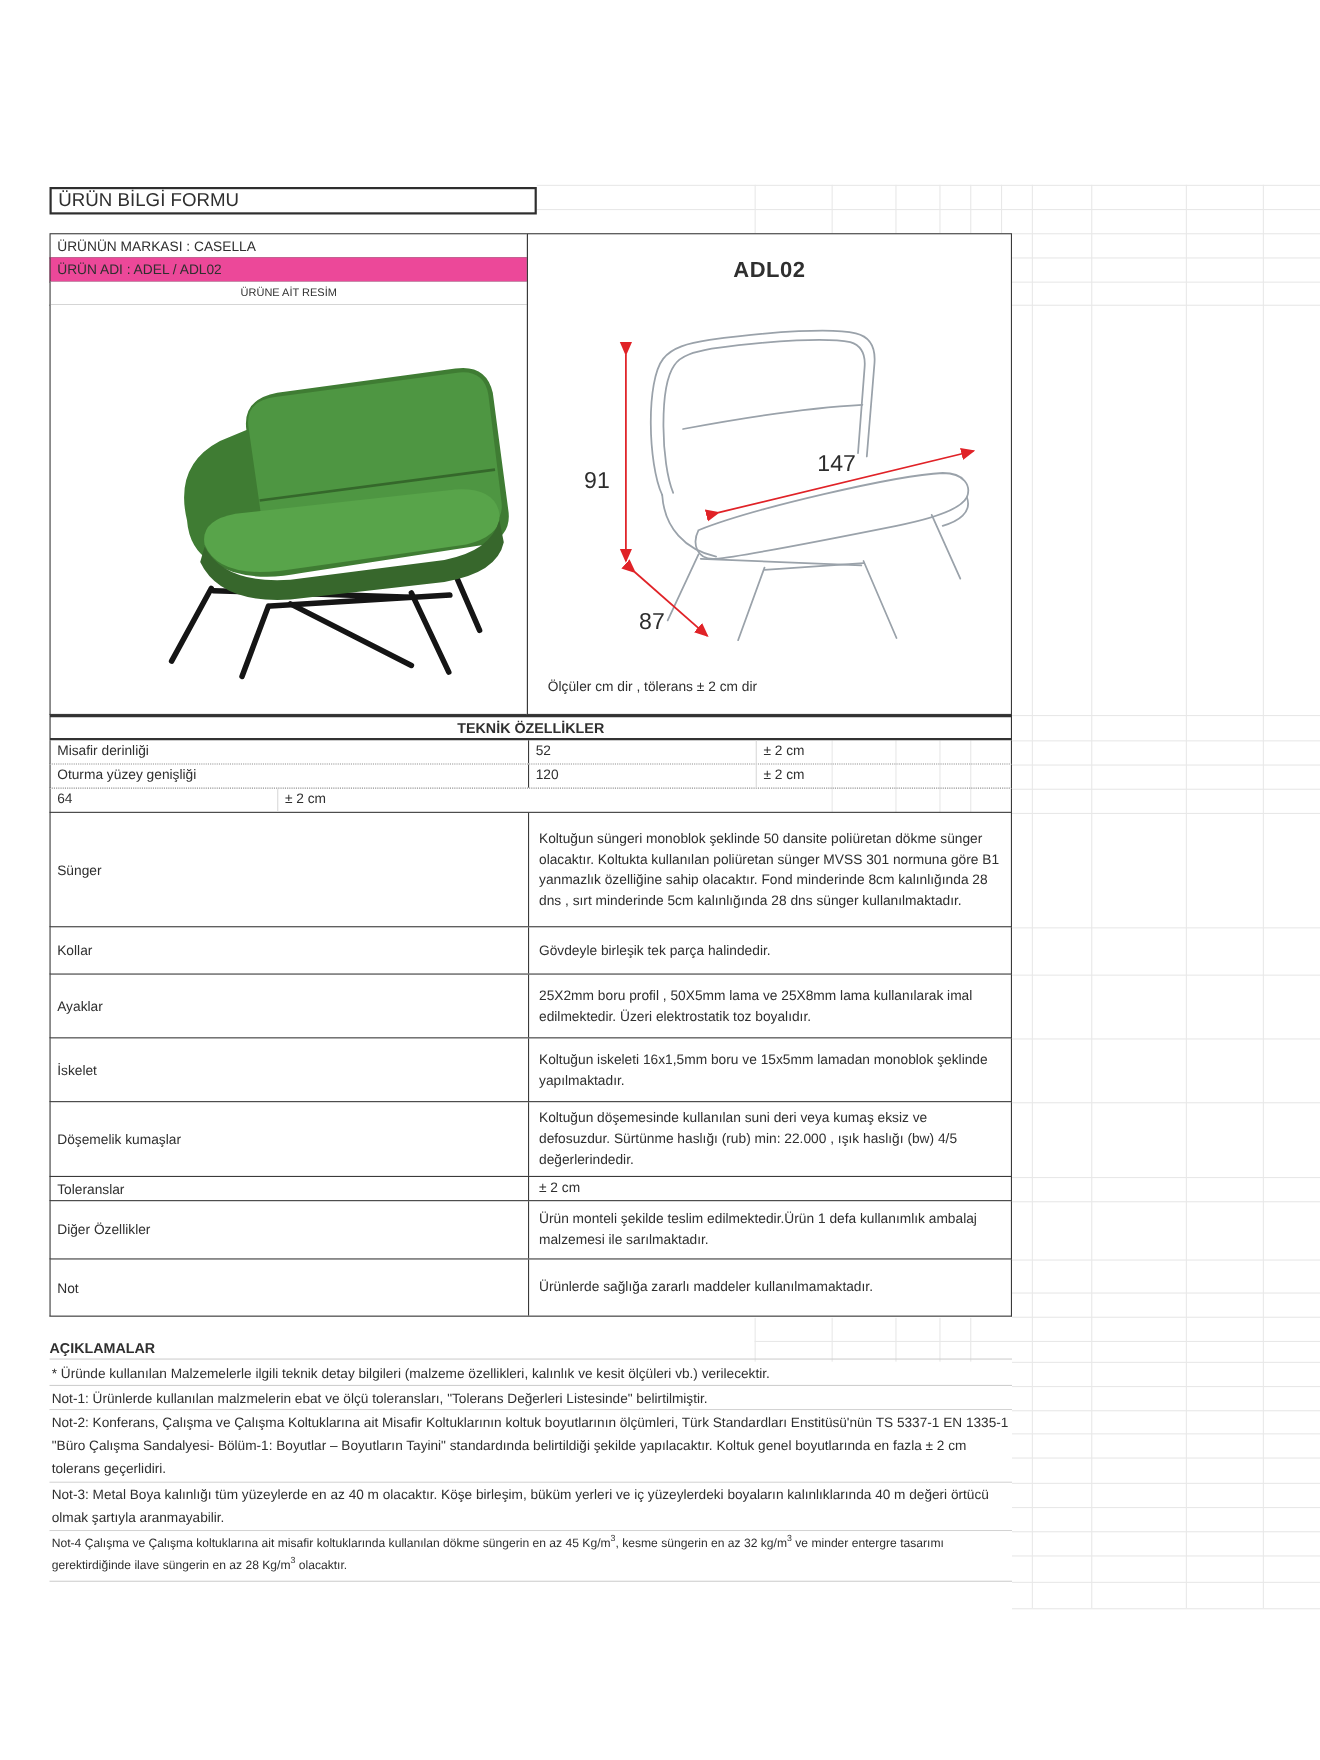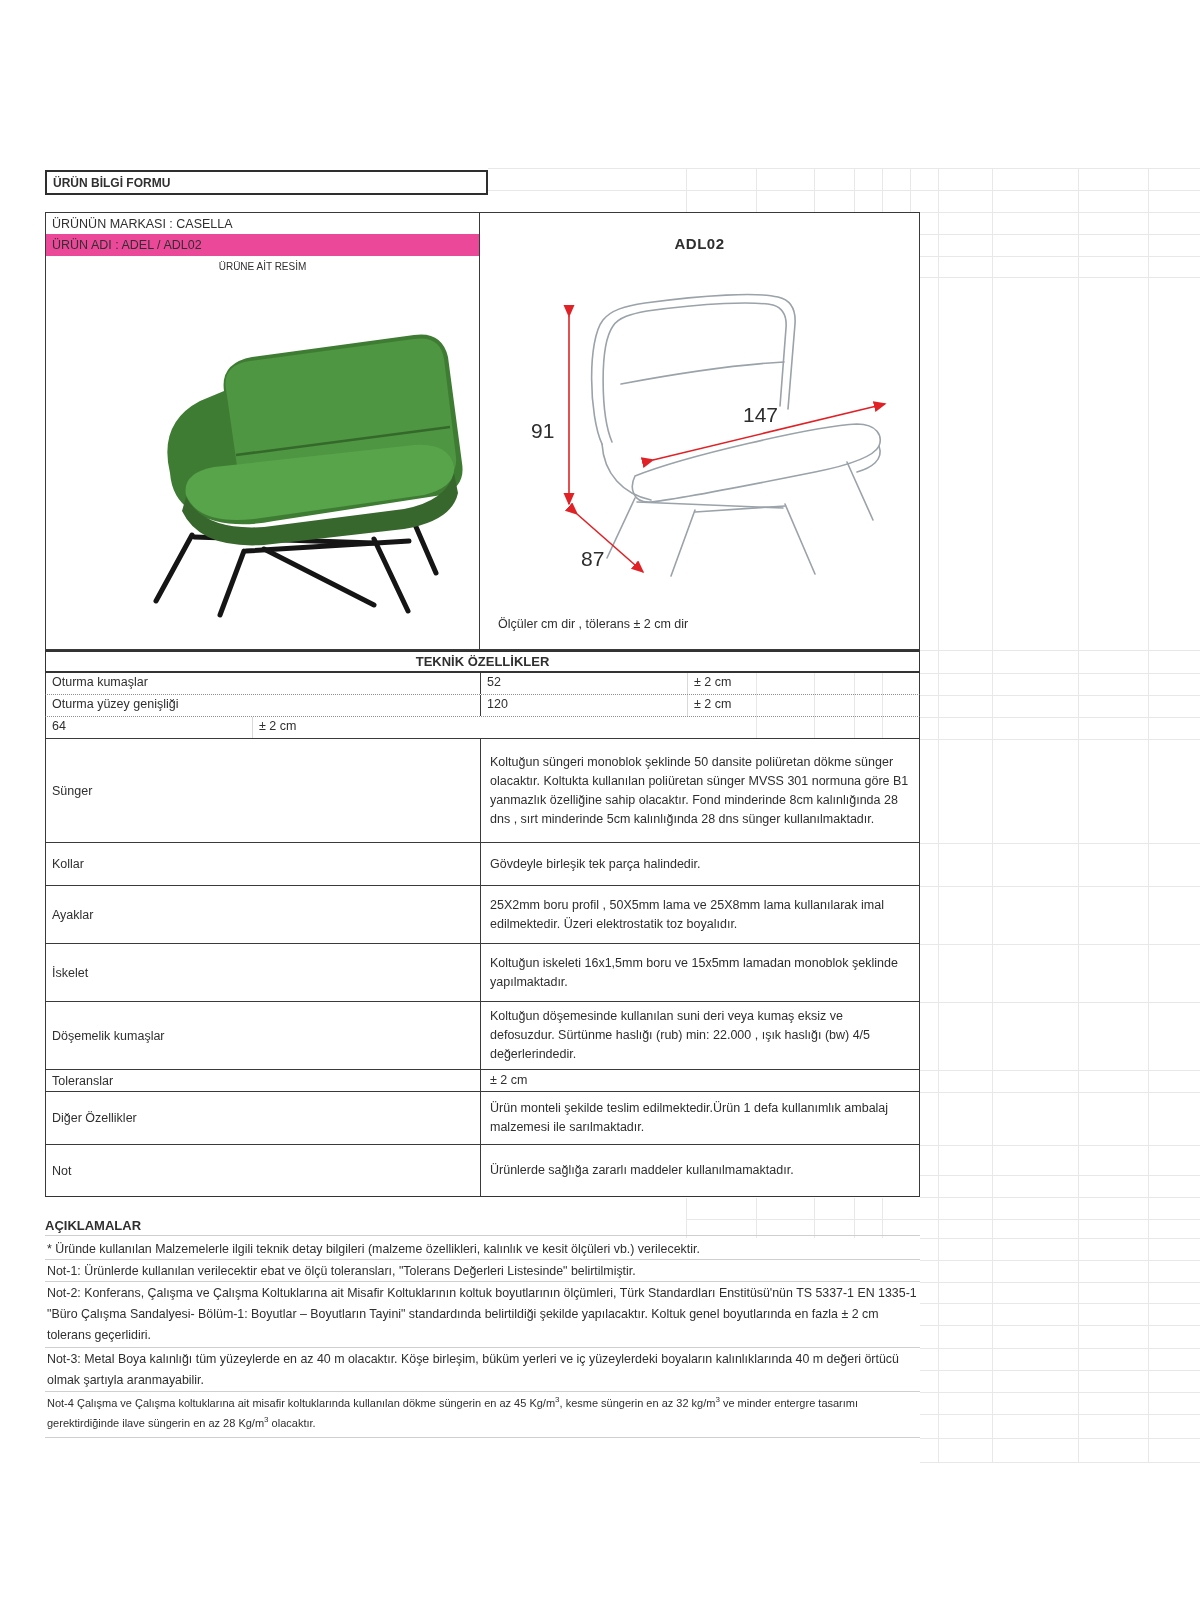--- a/index.html
+++ b/index.html
@@ -4,32 +4,32 @@
 <style>
   *{margin:0;padding:0;box-sizing:border-box}
   html,body{background:#ffffff}
   body{font-family:"Liberation Sans",sans-serif;color:#2f2f2f;-webkit-font-smoothing:antialiased}
   .sheet{position:relative;width:1200px;height:1600px;background:#fff;overflow:hidden}
   .gl{position:absolute;background:#e8e8e8;z-index:0}
   .abs{position:absolute;z-index:1}
 
   
   .title-box{left:45px;top:170px;width:443px;height:25px;border:2px solid #2e2e2e;
-    font-weight:bold;font-size:12px;display:flex;align-items:center;padding:0 6px;background:#fff}
+    font-weight:normal;font-size:17px;display:flex;align-items:flex-start;padding:0 6px;background:#fff}
   .brand-box{left:45px;top:212px;width:435px;height:23px;border:1px solid #3a3a3a;
     font-size:12.5px;display:flex;align-items:center;padding:0 6px;background:#fff}
   .name-box{left:45px;top:234px;width:435px;height:23px;border:1px solid #3a3a3a;border-top:none;
     font-size:12.5px;display:flex;align-items:center;padding:0 6px;background:#ec4899}
   .caption-box{left:45px;top:256px;width:435px;height:22px;border:1px solid #3a3a3a;border-top:none;
     font-size:10px;display:flex;align-items:center;justify-content:center;background:#fff}
   .photo-box{left:45px;top:277px;width:435px;height:373px;border:1px solid #3a3a3a;border-top:none;background:#fff}
 
   
   .right-panel{left:479px;top:212px;width:441px;height:438px;border:1px solid #3a3a3a;background:#fff}
-  .model-title{text-align:center;font-weight:bold;font-size:15px;margin-top:22px;letter-spacing:.5px}
+  .model-title{text-align:center;font-weight:bold;font-size:20px;margin-top:22px;letter-spacing:.5px}
   .measure-note{position:absolute;left:18px;bottom:18px;font-size:12.5px}
 
   
   .spec-header{left:45px;top:650px;width:875px;height:23px;border:1px solid #333;
     border-top:2px solid #333;border-bottom:2px solid #333;background:#fff;
     font-weight:bold;font-size:13px;display:flex;align-items:center;justify-content:center}
   .dim-row{left:45px;width:875px;height:22px;display:flex;border-left:1px solid #3a3a3a;
     border-right:1px solid #3a3a3a;border-bottom:1px dotted #8f8f8f;font-size:12.5px}
   .dim-row .c-label{width:435px;border-right:1px solid #3a3a3a;padding:2px 6px;white-space:nowrap;overflow:hidden}
   .dim-row .c-value{width:206px;padding:2px 6px}
@@ -182,21 +182,21 @@
         <text x="258" y="156">147</text>
         <text x="96" y="300">87</text>
       </g>
     </svg>
     <div class="measure-note">Ölçüler cm dir , tölerans ± 2 cm dir</div>
   </div>
 
   <div class="abs spec-header">TEKNİK ÖZELLİKLER</div>
 
   <div class="abs dim-row" style="top:673px">
-    <div class="c-label">Oturma kumaşlar</div>
+    <div class="c-label">Misafir derinliği</div>
     <div class="c-value">52</div>
     <div class="c-tol">± 2 cm</div>
   </div>
   <div class="abs dim-row" style="top:695px">
     <div class="c-label">Oturma yüzey genişliği</div>
     <div class="c-value">120</div>
     <div class="c-tol">± 2 cm</div>
   </div>
   <div class="abs dim-row" style="top:717px;border-bottom:1px solid #3a3a3a">
     <div class="c-value">64</div>
@@ -231,19 +231,19 @@
     <div class="c-label">Diğer Özellikler</div>
     <div class="c-value">Ürün monteli şekilde teslim edilmektedir.Ürün 1 defa kullanımlık ambalaj malzemesi ile sarılmaktadır.</div>
   </div>
   <div class="abs notes-title">AÇIKLAMALAR</div>
 
   <div class="abs det-row" style="top:1145px;height:52px;border-bottom:1.5px solid #333">
     <div class="c-label">Not</div>
     <div class="c-value">Ürünlerde sağlığa zararlı maddeler kullanılmamaktadır.</div>
   </div>
   <div class="abs note-row" style="top:1238px;height:22px">* Üründe kullanılan Malzemelerle ilgili teknik detay bilgileri (malzeme özellikleri, kalınlık ve kesit ölçüleri vb.)  verilecektir.</div>
-  <div class="abs note-row" style="top:1260px;height:22px">Not-1: Ürünlerde kullanılan verilecektir ebat ve ölçü toleransları, "Tolerans Değerleri Listesinde" belirtilmiştir.</div>
+  <div class="abs note-row" style="top:1260px;height:22px">Not-1: Ürünlerde kullanılan malzmelerin ebat ve ölçü toleransları, "Tolerans Değerleri Listesinde" belirtilmiştir.</div>
   <div class="abs note-row" style="top:1282px;height:66px">Not-2: Konferans, Çalışma ve Çalışma Koltuklarına ait  Misafir Koltuklarının koltuk boyutlarının ölçümleri, Türk Standardları Enstitüsü'nün TS 5337-1 EN 1335-1 "Büro Çalışma Sandalyesi- Bölüm-1: Boyutlar – Boyutların Tayini" standardında belirtildiği şekilde yapılacaktır. Koltuk genel boyutlarında en fazla ± 2 cm tolerans geçerlidiri.</div>
   <div class="abs note-row" style="top:1348px;height:44px">Not-3: Metal Boya kalınlığı tüm yüzeylerde en az 40 m  olacaktır. Köşe birleşim, büküm yerleri ve iç yüzeylerdeki boyaların kalınlıklarında 40 m değeri örtücü olmak şartıyla aranmayabilir.</div>
   <div class="abs note-row note-small" style="top:1392px;height:46px">
     <span>Not-4 Çalışma ve Çalışma koltuklarına ait misafir koltuklarında kullanılan dökme süngerin en az 45 Kg/m</span><sup>3</sup><span>,  kesme süngerin en az 32 kg/m</span><sup>3</sup><span> ve minder entergre tasarımı gerektirdiğinde ilave süngerin en az 28 Kg/m</span><sup>3</sup><span> olacaktır.</span>
   </div>
 </div>
 
 </body></html>

